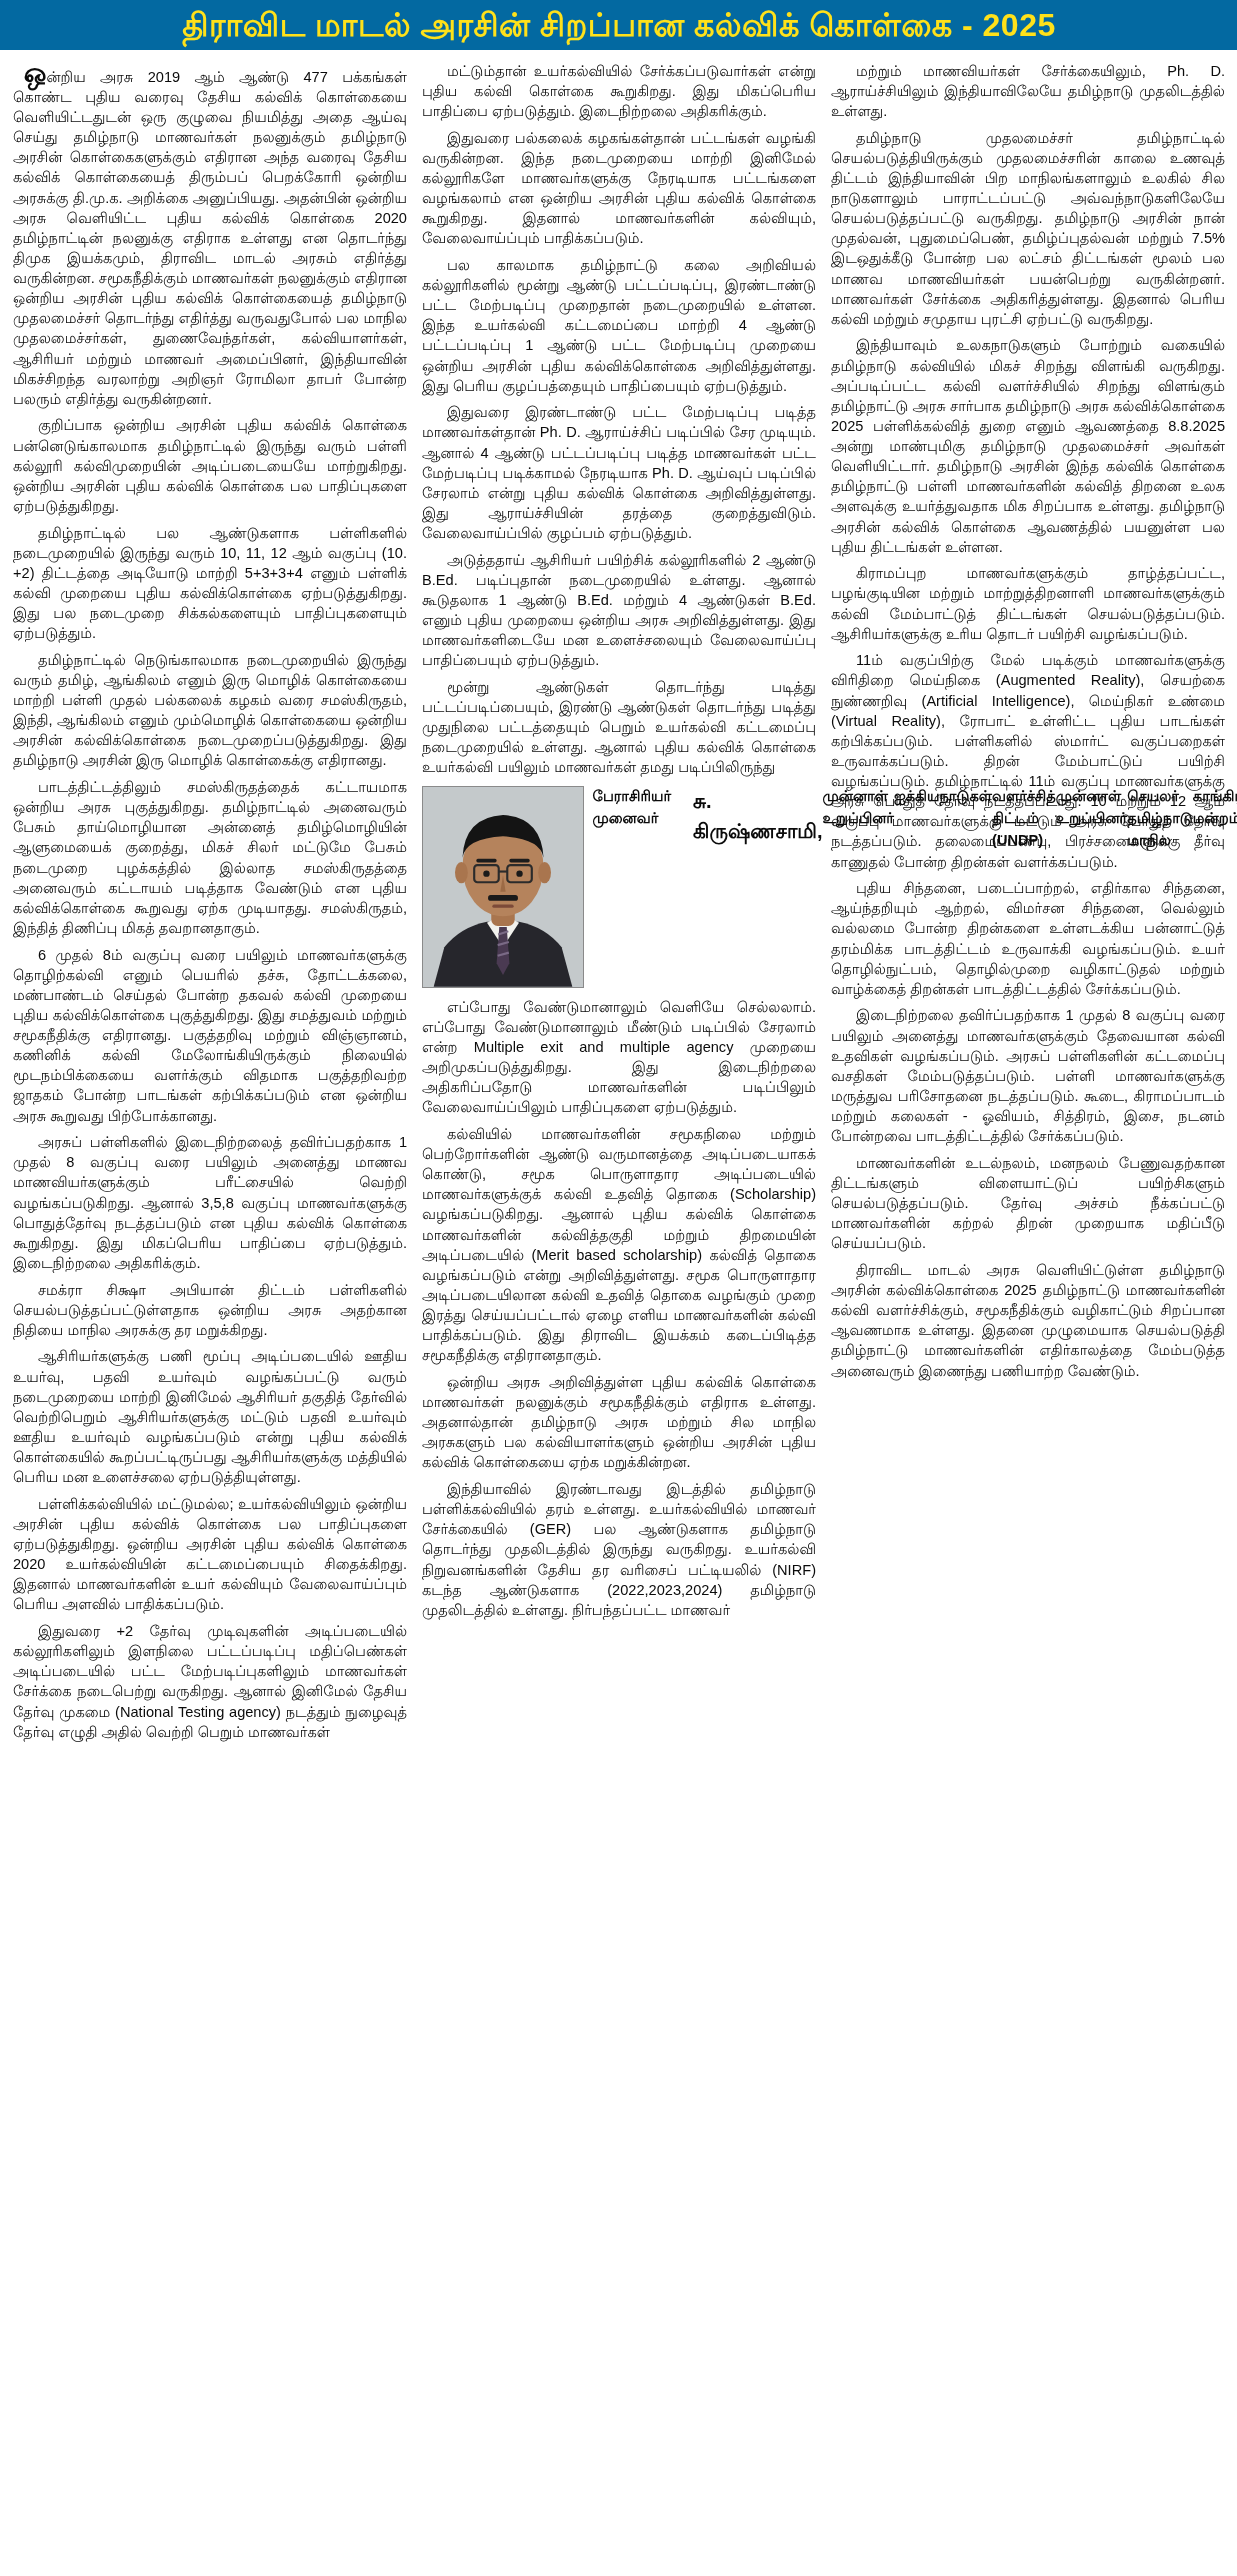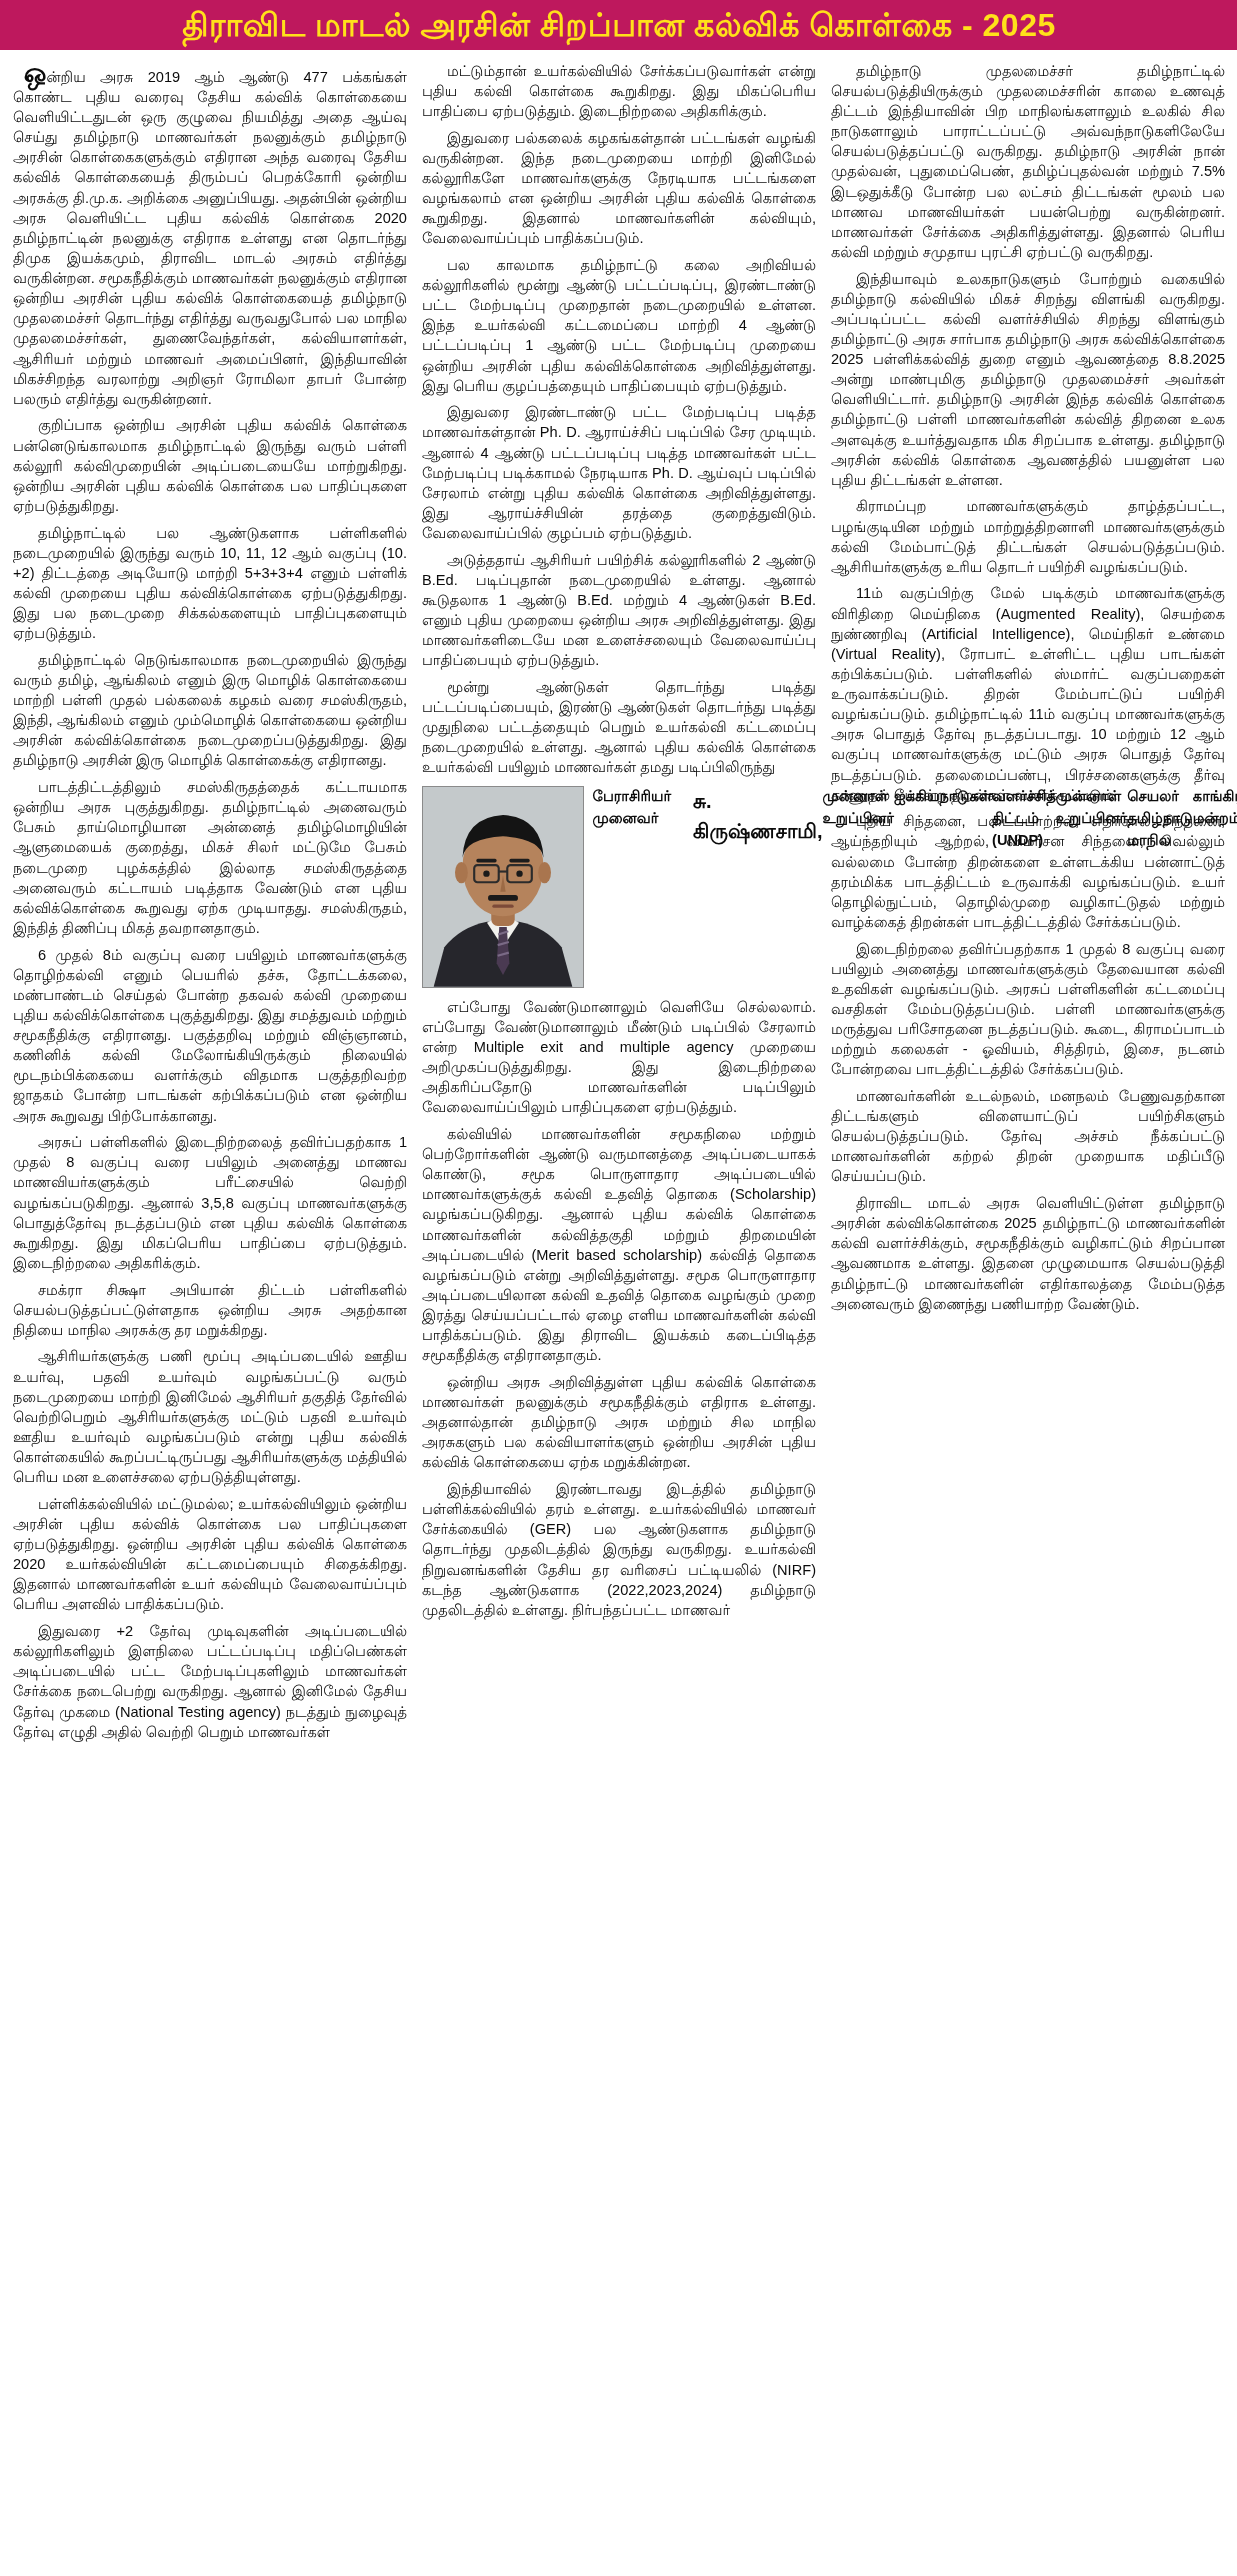--- a/index.html
+++ b/index.html
@@ -10,21 +10,21 @@
     margin:0 auto;
     background:#ffffff;
     overflow:hidden;
     font-family:"Liberation Sans", sans-serif;
     color:#0b0b0b;
   }
   
   .masthead {
     width:100%;
     height:50px;
-    background:#be185d;
+    background:#0369a1;
     display:flex;
     align-items:center;
     justify-content:center;
   }
   .masthead h1 {
     margin:0;
     padding:0 10.8px;
     font-size:32px;
     line-height:1;
     font-weight:700;
@@ -179,20 +179,21 @@
 
       <div data-name="column-2-bottom">
           <p class="para" data-name="paragraph">எப்போது வேண்டுமானாலும் வெளியே செல்லலாம். எப்போது வேண்டுமானாலும் மீண்டும் படிப்பில் சேரலாம் என்ற Multiple exit and multiple agency முறையை அறிமுகப்படுத்துகிறது. இது இடைநிற்றலை அதிகரிப்பதோடு மாணவர்களின் படிப்பிலும் வேலைவாய்ப்பிலும் பாதிப்புகளை ஏற்படுத்தும்.</p>
           <p class="para" data-name="paragraph">கல்வியில் மாணவர்களின் சமூகநிலை மற்றும் பெற்றோர்களின் ஆண்டு வருமானத்தை அடிப்படையாகக் கொண்டு, சமூக பொருளாதார அடிப்படையில் மாணவர்களுக்குக் கல்வி உதவித் தொகை (Scholarship) வழங்கப்படுகிறது. ஆனால் புதிய கல்விக் கொள்கை மாணவர்களின் கல்வித்தகுதி மற்றும் திறமையின் அடிப்படையில் (Merit based scholarship) கல்வித் தொகை வழங்கப்படும் என்று அறிவித்துள்ளது. சமூக பொருளாதார அடிப்படையிலான கல்வி உதவித் தொகை வழங்கும் முறை இரத்து செய்யப்பட்டால் ஏழை எளிய மாணவர்களின் கல்வி பாதிக்கப்படும். இது திராவிட இயக்கம் கடைப்பிடித்த சமூகநீதிக்கு எதிரானதாகும்.</p>
           <p class="para" data-name="paragraph">ஒன்றிய அரசு அறிவித்துள்ள புதிய கல்விக் கொள்கை மாணவர்கள் நலனுக்கும் சமூகநீதிக்கும் எதிராக உள்ளது. அதனால்தான் தமிழ்நாடு அரசு மற்றும் சில மாநில அரசுகளும் பல கல்வியாளர்களும் ஒன்றிய அரசின் புதிய கல்விக் கொள்கையை ஏற்க மறுக்கின்றன.</p>
           <p class="para" data-name="paragraph">இந்தியாவில் இரண்டாவது இடத்தில் தமிழ்நாடு பள்ளிக்கல்வியில் தரம் உள்ளது. உயர்கல்வியில் மாணவர் சேர்க்கையில் (GER) பல ஆண்டுகளாக தமிழ்நாடு தொடர்ந்து முதலிடத்தில் இருந்து வருகிறது. உயர்கல்வி நிறுவனங்களின் தேசிய தர வரிசைப் பட்டியலில் (NIRF) கடந்த ஆண்டுகளாக (2022,2023,2024) தமிழ்நாடு முதலிடத்தில் உள்ளது. நிர்பந்தப்பட்ட மாணவர்</p>
         </div>
     </section>
 
     <section class="col" data-name="column-3">
+        <p class="para" data-name="paragraph">மற்றும் மாணவியர்கள் சேர்க்கையிலும், Ph. D. ஆராய்ச்சியிலும் இந்தியாவிலேயே தமிழ்நாடு முதலிடத்தில் உள்ளது.</p>
         <p class="para" data-name="paragraph">தமிழ்நாடு முதலமைச்சர் தமிழ்நாட்டில் செயல்படுத்தியிருக்கும் முதலமைச்சரின் காலை உணவுத் திட்டம் இந்தியாவின் பிற மாநிலங்களாலும் உலகில் சில நாடுகளாலும் பாராட்டப்பட்டு அவ்வந்நாடுகளிலேயே செயல்படுத்தப்பட்டு வருகிறது. தமிழ்நாடு அரசின் நான் முதல்வன், புதுமைப்பெண், தமிழ்ப்புதல்வன் மற்றும் 7.5% இடஒதுக்கீடு போன்ற பல லட்சம் திட்டங்கள் மூலம் பல மாணவ மாணவியர்கள் பயன்பெற்று வருகின்றனர். மாணவர்கள் சேர்க்கை அதிகரித்துள்ளது. இதனால் பெரிய கல்வி மற்றும் சமுதாய புரட்சி ஏற்பட்டு வருகிறது.</p>
         <p class="para" data-name="paragraph">இந்தியாவும் உலகநாடுகளும் போற்றும் வகையில் தமிழ்நாடு கல்வியில் மிகச் சிறந்து விளங்கி வருகிறது. அப்படிப்பட்ட கல்வி வளர்ச்சியில் சிறந்து விளங்கும் தமிழ்நாட்டு அரசு சார்பாக தமிழ்நாடு அரசு கல்விக்கொள்கை 2025 பள்ளிக்கல்வித் துறை எனும் ஆவணத்தை 8.8.2025 அன்று மாண்புமிகு தமிழ்நாடு முதலமைச்சர் அவர்கள் வெளியிட்டார். தமிழ்நாடு அரசின் இந்த கல்விக் கொள்கை தமிழ்நாட்டு பள்ளி மாணவர்களின் கல்வித் திறனை உலக அளவுக்கு உயர்த்துவதாக மிக சிறப்பாக உள்ளது. தமிழ்நாடு அரசின் கல்விக் கொள்கை ஆவணத்தில் பயனுள்ள பல புதிய திட்டங்கள் உள்ளன.</p>
         <p class="para" data-name="paragraph">கிராமப்புற மாணவர்களுக்கும் தாழ்த்தப்பட்ட, பழங்குடியின மற்றும் மாற்றுத்திறனாளி மாணவர்களுக்கும் கல்வி மேம்பாட்டுத் திட்டங்கள் செயல்படுத்தப்படும். ஆசிரியர்களுக்கு உரிய தொடர் பயிற்சி வழங்கப்படும்.</p>
         <p class="para" data-name="paragraph">11ம் வகுப்பிற்கு மேல் படிக்கும் மாணவர்களுக்கு விரிதிறை மெய்நிகை (Augmented Reality), செயற்கை நுண்ணறிவு (Artificial Intelligence), மெய்நிகர் உண்மை (Virtual Reality), ரோபாட் உள்ளிட்ட புதிய பாடங்கள் கற்பிக்கப்படும். பள்ளிகளில் ஸ்மார்ட் வகுப்பறைகள் உருவாக்கப்படும். திறன் மேம்பாட்டுப் பயிற்சி வழங்கப்படும். தமிழ்நாட்டில் 11ம் வகுப்பு மாணவர்களுக்கு அரசு பொதுத் தேர்வு நடத்தப்படாது. 10 மற்றும் 12 ஆம் வகுப்பு மாணவர்களுக்கு மட்டும் அரசு பொதுத் தேர்வு நடத்தப்படும். தலைமைப்பண்பு, பிரச்சனைகளுக்கு தீர்வு காணுதல் போன்ற திறன்கள் வளர்க்கப்படும்.</p>
         <p class="para" data-name="paragraph">புதிய சிந்தனை, படைப்பாற்றல், எதிர்கால சிந்தனை, ஆய்ந்தறியும் ஆற்றல், விமர்சன சிந்தனை, வெல்லும் வல்லமை போன்ற திறன்களை உள்ளடக்கிய பன்னாட்டுத் தரம்மிக்க பாடத்திட்டம் உருவாக்கி வழங்கப்படும். உயர் தொழில்நுட்பம், தொழில்முறை வழிகாட்டுதல் மற்றும் வாழ்க்கைத் திறன்கள் பாடத்திட்டத்தில் சேர்க்கப்படும்.</p>
         <p class="para" data-name="paragraph">இடைநிற்றலை தவிர்ப்பதற்காக 1 முதல் 8 வகுப்பு வரை பயிலும் அனைத்து மாணவர்களுக்கும் தேவையான கல்வி உதவிகள் வழங்கப்படும். அரசுப் பள்ளிகளின் கட்டமைப்பு வசதிகள் மேம்படுத்தப்படும். பள்ளி மாணவர்களுக்கு மருத்துவ பரிசோதனை நடத்தப்படும். கூடை, கிராமப்பாடம் மற்றும் கலைகள் - ஓவியம், சித்திரம், இசை, நடனம் போன்றவை பாடத்திட்டத்தில் சேர்க்கப்படும்.</p>
         <p class="para" data-name="paragraph">மாணவர்களின் உடல்நலம், மனநலம் பேணுவதற்கான திட்டங்களும் விளையாட்டுப் பயிற்சிகளும் செயல்படுத்தப்படும். தேர்வு அச்சம் நீக்கப்பட்டு மாணவர்களின் கற்றல் திறன் முறையாக மதிப்பீடு செய்யப்படும்.</p>
         <p class="para" data-name="paragraph">திராவிட மாடல் அரசு வெளியிட்டுள்ள தமிழ்நாடு அரசின் கல்விக்கொள்கை 2025 தமிழ்நாட்டு மாணவர்களின் கல்வி வளர்ச்சிக்கும், சமூகநீதிக்கும் வழிகாட்டும் சிறப்பான ஆவணமாக உள்ளது. இதனை முழுமையாக செயல்படுத்தி தமிழ்நாட்டு மாணவர்களின் எதிர்காலத்தை மேம்படுத்த அனைவரும் இணைந்து பணியாற்ற வேண்டும்.</p>
       </section>
 

